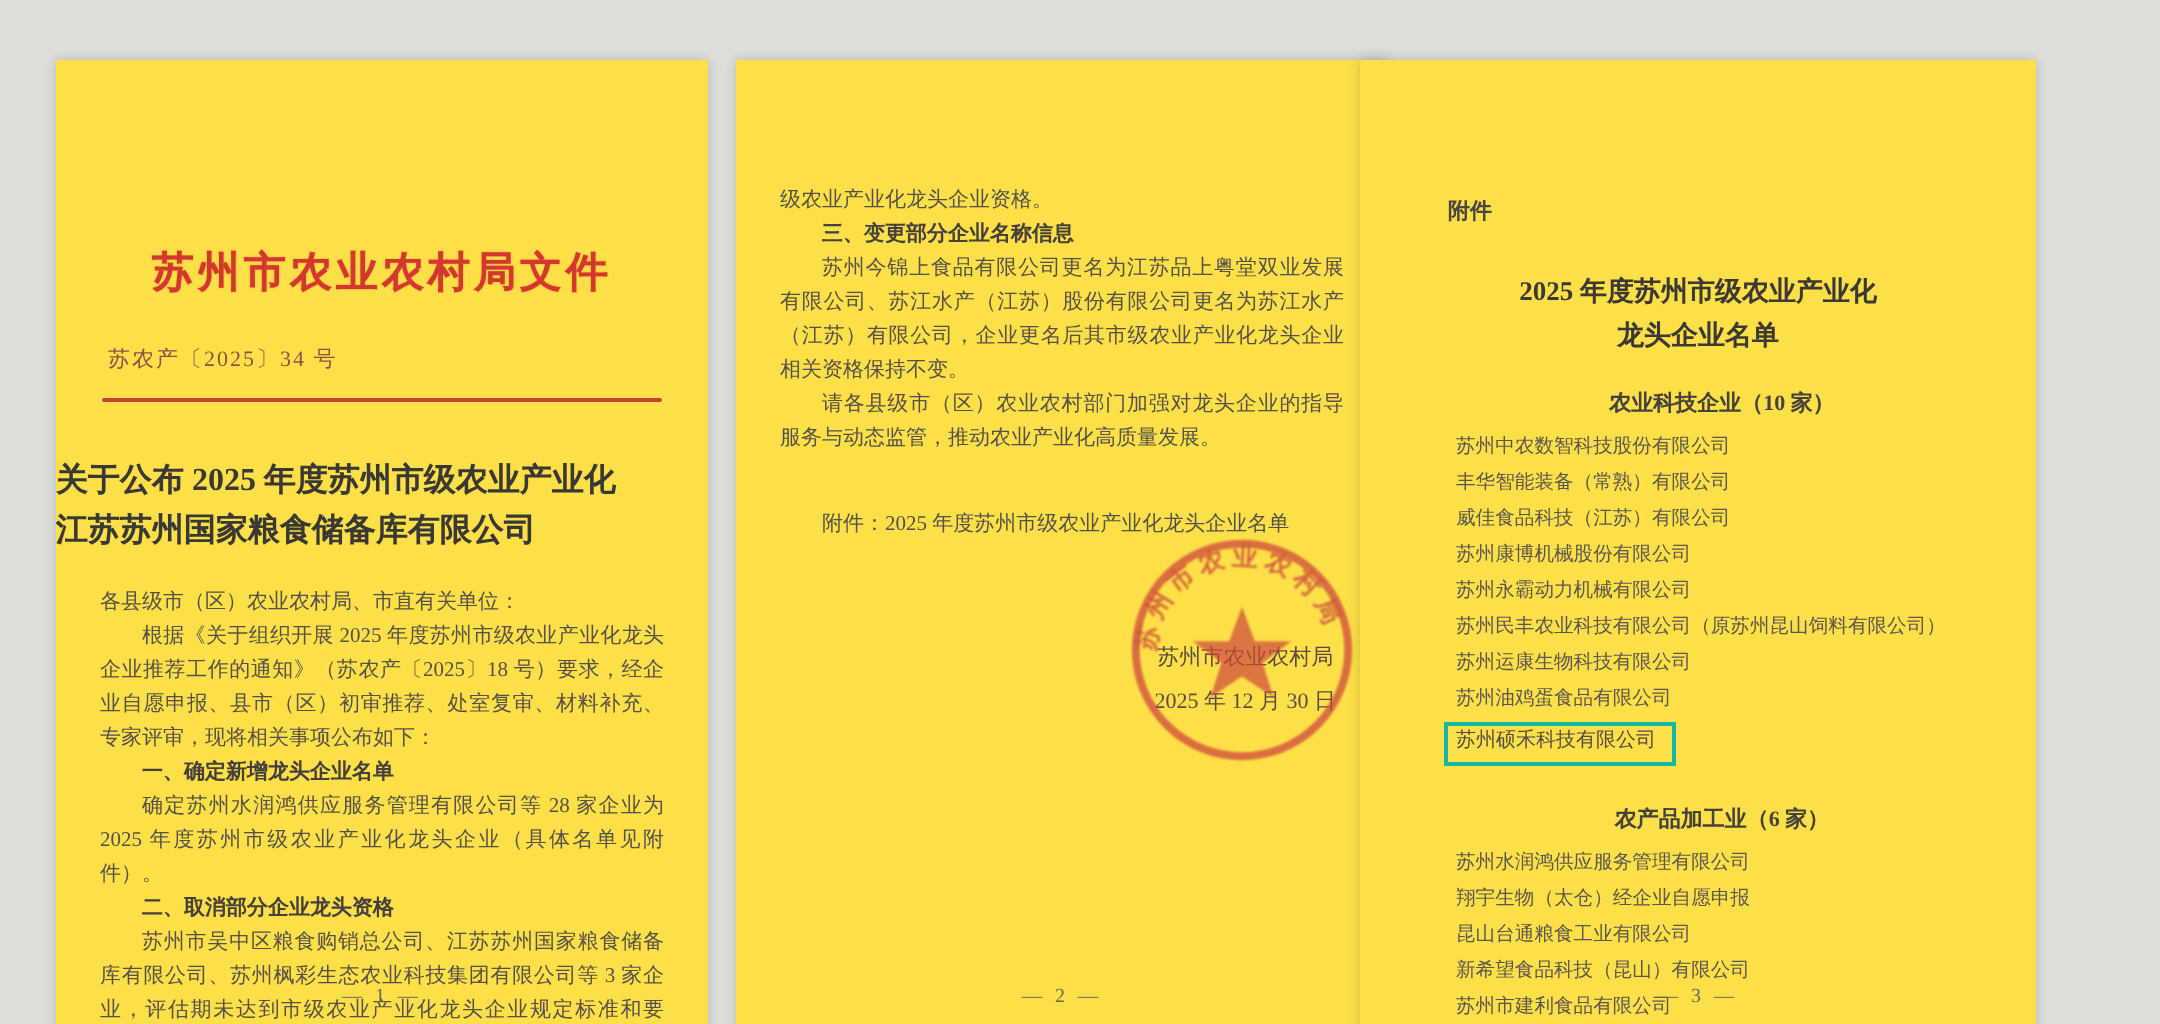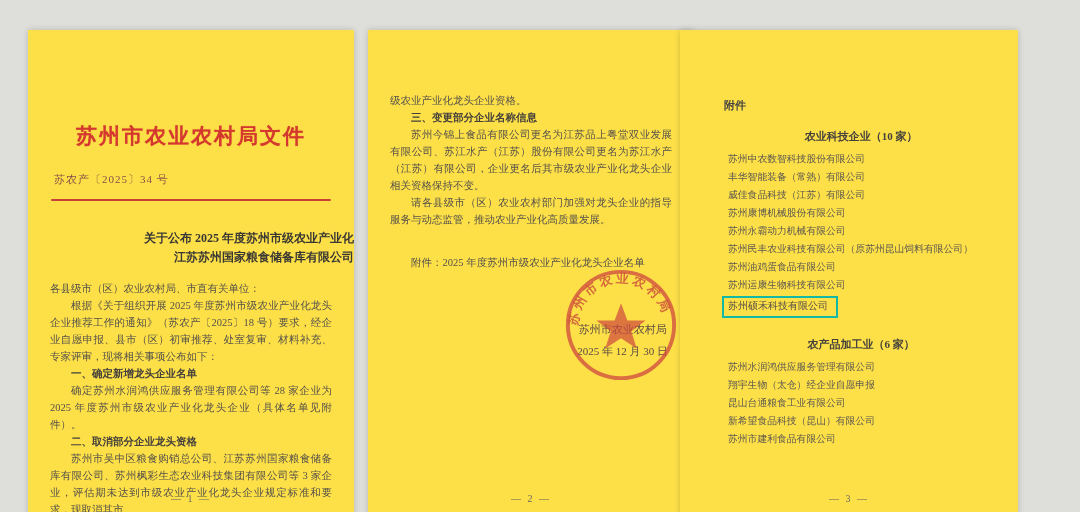--- a/index.html
+++ b/index.html
@@ -29,22 +29,22 @@
   }
   .doc-no {
     margin-top:22px; text-align:left;
     color:#8a5148; font-size:11px; letter-spacing:1px; filter:blur(.35px);padding-left:26px;
   }
   .red-rule {
     margin:12px auto 0 auto; width:86%; height:2px;
     background:#c8423a; border-radius:1px;
   }
   .doc-title {
-    margin-top:28px; text-align:right; color:#3a3835;
-    font-weight:bold; font-size:12px; line-height:1.55; filter:blur(.25px);
+    margin-top:28px; text-align:left; color:#3a3835;
+    font-weight:bold; font-size:16px; line-height:1.55; filter:blur(.25px);
   }
   .body-text {
     margin:14px 22px 0 22px; color:#55504b; font-size:10.5px;
     line-height:1.62; text-align:justify; filter:blur(.35px);
   }
   .body-text p { text-indent:2em; }
   .body-text p.no-indent { text-indent:0; }
   .body-text p.salutation { text-indent:0; }
   .body-text p.bold-head { font-weight:bold; color:#45403c; }
   .page-footer {
@@ -134,31 +134,35 @@
     <text font-size="13" fill="#c9443a" letter-spacing="3" font-weight="bold" opacity="0.85">
       <textPath href="#seal-arc" startOffset="8%">苏州市农业农村局</textPath>
     </text>
   </svg>
 
   <div class="page-footer">— 2 —</div>
 </div>
 
 <div class="page" id="page-3">
   <div class="att-label">附件</div>
+  <div class="annex-title">
+    <div>2025 年度苏州市级农业产业化</div>
+    <div>龙头企业名单</div>
+  </div>
 
   <div class="section-head">农业科技企业（10 家）</div>
   <ul class="company-list">
     <li>苏州中农数智科技股份有限公司</li>
     <li>丰华智能装备（常熟）有限公司</li>
     <li>威佳食品科技（江苏）有限公司</li>
     <li>苏州康博机械股份有限公司</li>
     <li>苏州永霸动力机械有限公司</li>
     <li>苏州民丰农业科技有限公司（原苏州昆山饲料有限公司）</li>
+    <li>苏州运康生物科技有限公司</li>
     <li>苏州油鸡蛋食品有限公司</li>
-    <li>苏州运康生物科技有限公司</li>
     <li class="boxed">苏州硕禾科技有限公司</li>
   </ul>
 
   <div class="section-head">农产品加工业（6 家）</div>
   <ul class="company-list">
     <li>苏州水润鸿供应服务管理有限公司</li>
     <li>翔宇生物（太仓）经企业自愿申报</li>
     <li>昆山台通粮食工业有限公司</li>
     <li>新希望食品科技（昆山）有限公司</li>
     <li>苏州市建利食品有限公司</li>

